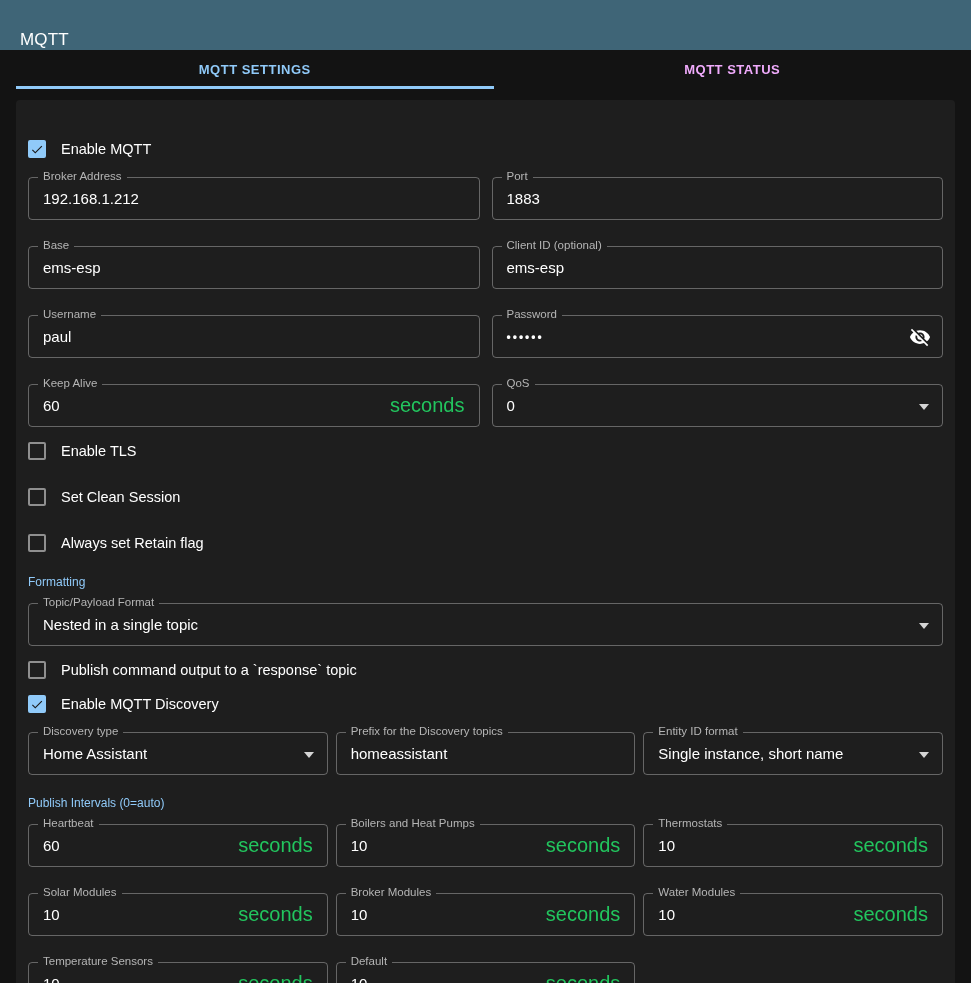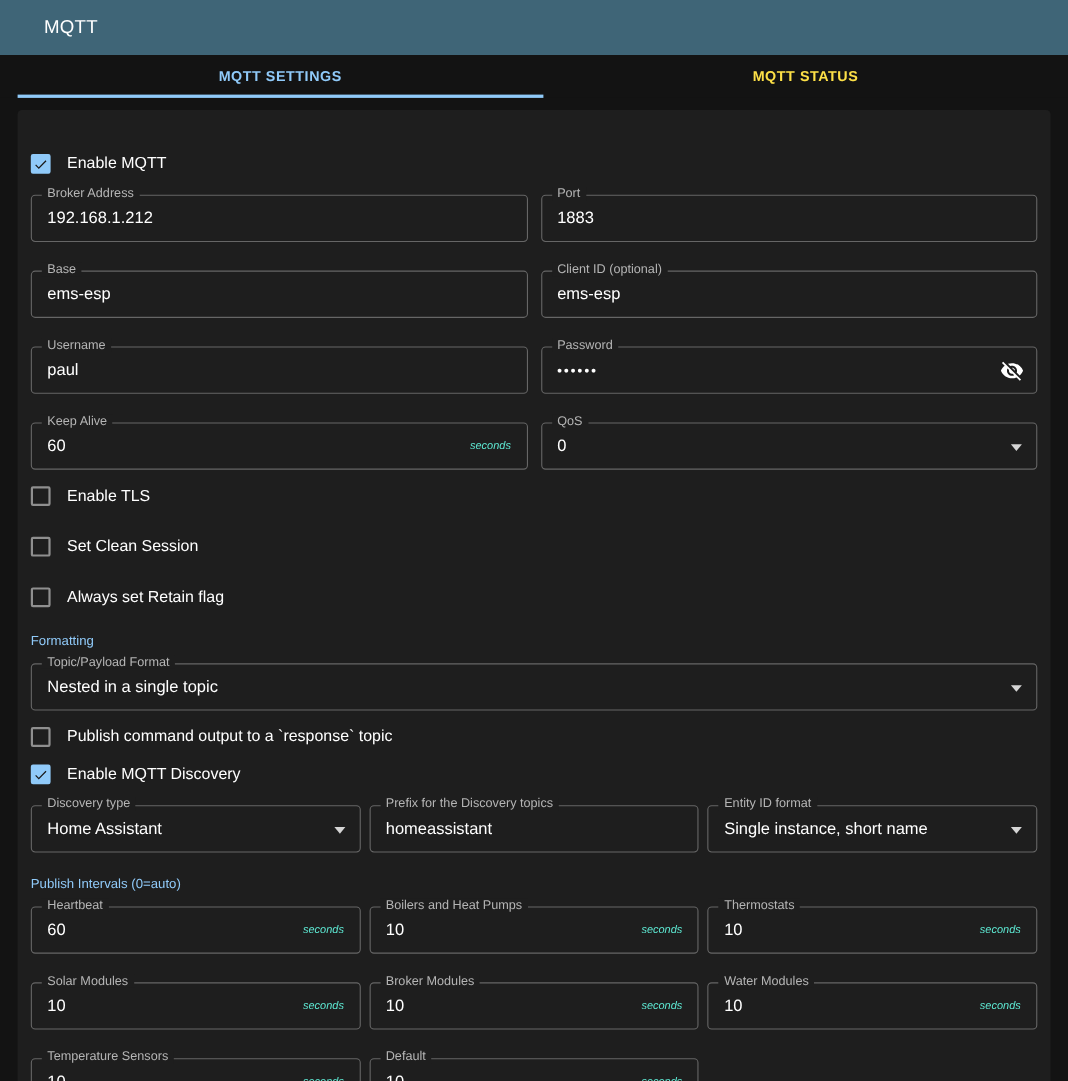--- a/index.html
+++ b/index.html
@@ -15,31 +15,31 @@
   html,body{width:971px;height:983px;overflow:hidden;}
   body{
     background:var(--page-bg);
     font-family:"Liberation Sans","DejaVu Sans",sans-serif;
     color:var(--text);
   }
   
   .appbar{
     height:50px;
     background:var(--header-bg);
-    display:flex;align-items:center;
-    padding-left:40px;
+    display:flex;align-items:flex-end;
+    padding-left:20px;
   }
   .appbar-title{font-size:17px;font-weight:500;letter-spacing:.2px;color:#fff;}
   
   .tabs{height:39px;display:flex;background:var(--page-bg);padding-left:16px;}
   .tab{
     flex:1;position:relative;
     display:flex;align-items:center;justify-content:center;
     font-size:13px;font-weight:700;letter-spacing:.5px;text-transform:uppercase;
-    color:#fde047;cursor:pointer;
+    color:#f0abfc;cursor:pointer;
   }
   .tab.active{color:var(--accent);}
   .tab.active::after{
     content:"";position:absolute;left:0;right:0;bottom:0;height:3px;
     background:var(--accent);
   }
   
   .panel{
     margin:11px 16px 0;
     background:var(--panel-bg);
@@ -63,21 +63,21 @@
   }
   .flabel{
     position:absolute;top:-8px;left:9px;
     background:var(--panel-bg);
     padding:0 5px;
     font-size:11.5px;color:var(--text-dim);
     white-space:nowrap;
   }
   .fvalue{font-size:15px;color:#fff;white-space:nowrap;}
   .fvalue.dots{font-size:12px;font-weight:700;letter-spacing:2px;}
-  .fsuffix{margin-left:auto;font-size:10px;color:#5eead4;font-style:italic;}
+  .fsuffix{margin-left:auto;font-size:20px;color:#22c55e;}
   .caret{
     position:absolute;right:13px;top:50%;transform:translateY(-35%);
     width:0;height:0;
     border-left:5px solid transparent;
     border-right:5px solid transparent;
     border-top:6px solid #d5d5d5;
   }
   .eye{
     position:absolute;right:10px;top:50%;transform:translateY(-50%);
     width:24px;height:24px;display:flex;align-items:center;justify-content:center;

